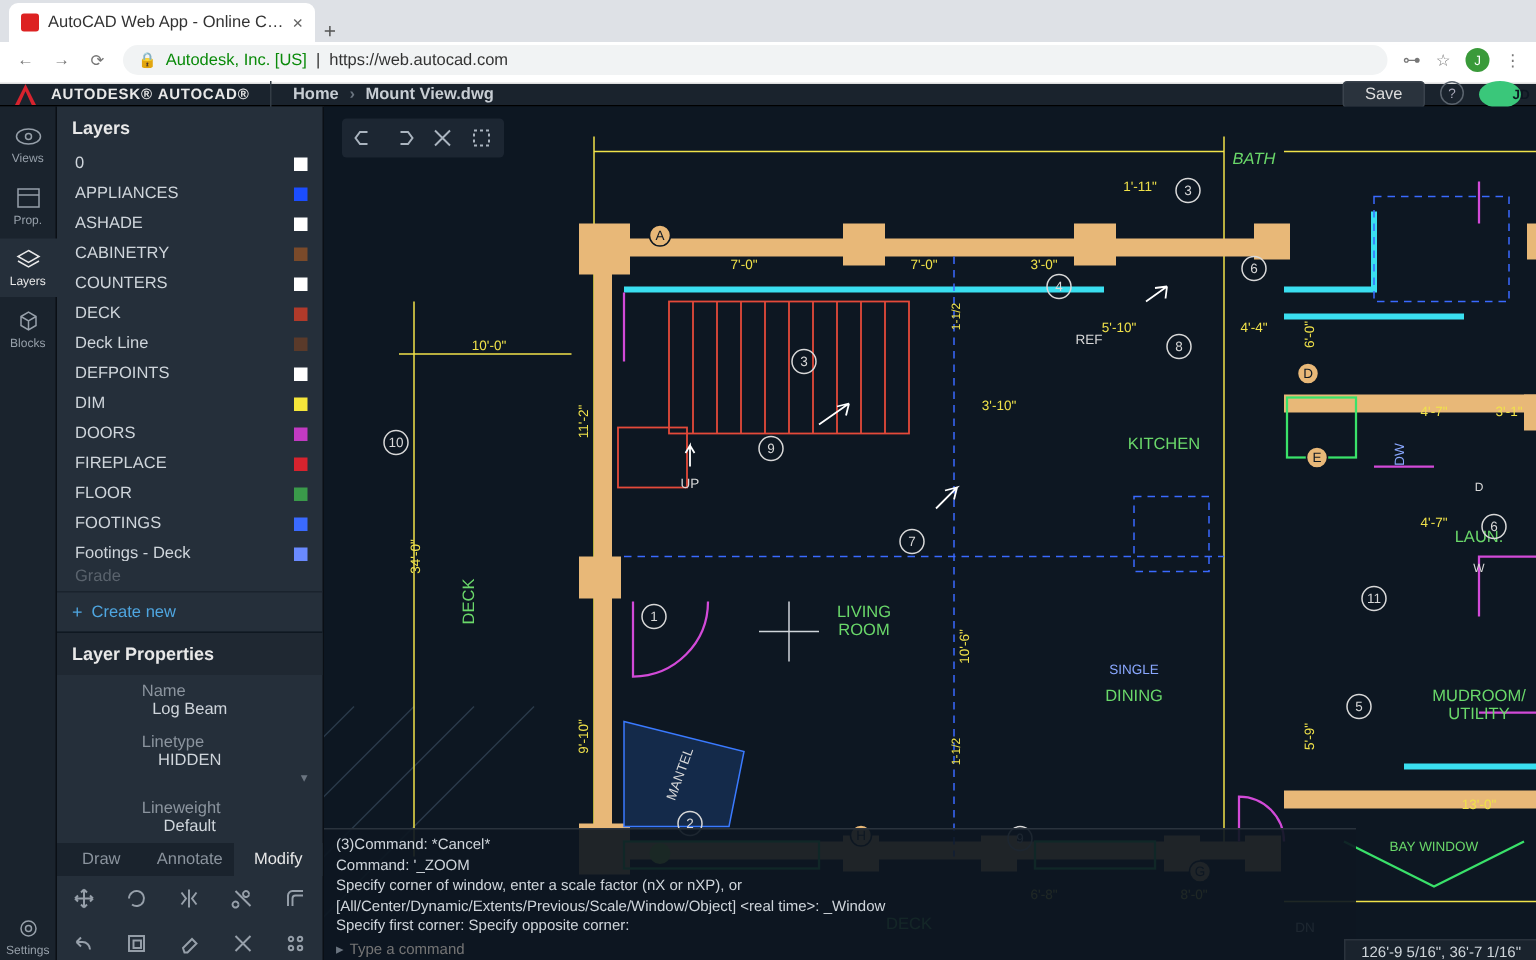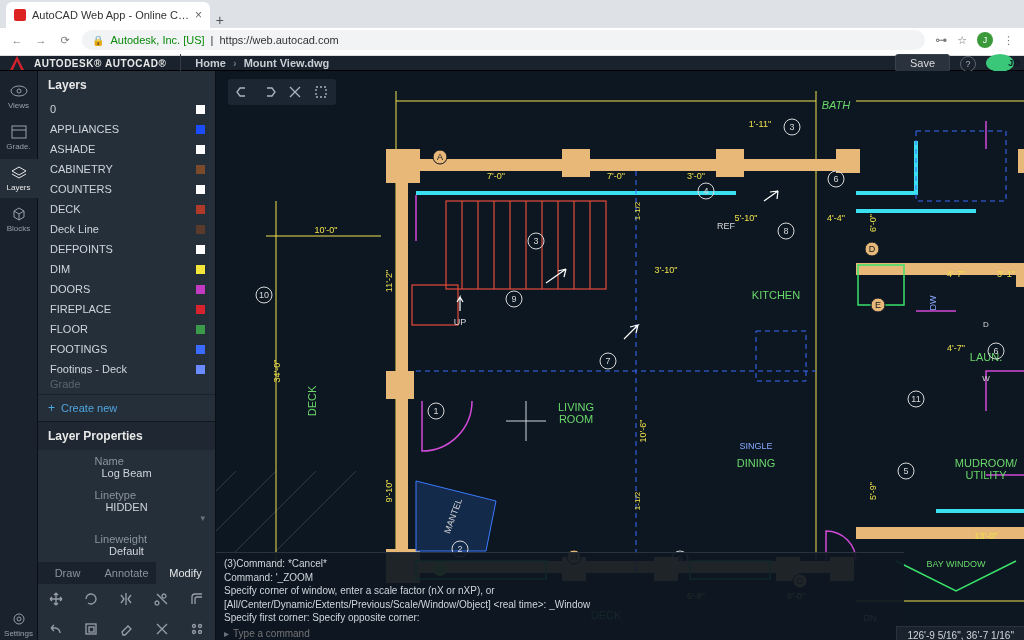--- a/index.html
+++ b/index.html
@@ -22,21 +22,21 @@
 
 
 .app { height: 588px; display: flex; flex-direction: column; background: #0d1722; }
 .topbar { height: 15px; background: #1a232d; display: flex; align-items: center; color: #e8e8e8; font-size: 11px; padding: 0 10px; gap: 10px; border-bottom: 1px solid #000; }
 .logo-a { width: 14px; height: 14px; background: #d7232e; display: inline-block; clip-path: polygon(50% 0, 100% 100%, 80% 100%, 50% 35%, 20% 100%, 0 100%); }
 .brand { font-weight: 600; letter-spacing: .5px; font-size: 10px; }
 .brand .acad { font-weight: 700; }
 .sep { width: 1px; height: 18px; background: #333c45; margin: 0 4px; }
 .crumb { color: #c7cdd3; font-weight: 600; }
 .crumb .chev { margin: 0 4px; color: #6b7580; }
-.topbar-right { margin-left: auto; display: flex; align-items: flex-end; gap: 10px; }
+.topbar-right { margin-left: auto; display: flex; align-items: flex-start; gap: 10px; }
 .save-btn { background: #2a333d; border: 1px solid #3a434d; color: #ddd; padding: 2px 14px; border-radius: 3px; font-size: 11px; }
 .help-ico { width: 16px; height: 16px; border: 1px solid #5a636d; border-radius: 50%; display: flex; align-items: center; justify-content: center; font-size: 9px; color: #aab;}
 .avatar { width: 18px; height: 18px; border-radius: 50%; background: #3ac77a; color: #0d1722; font-size: 9px; font-weight: 700; display: flex; align-items: center; justify-content: center; padding-left: 28px; }
 
 .main { flex: 1; display: flex; min-height: 0; }
 
 
 .rail { width: 38px; background: #1a232d; display: flex; flex-direction: column; align-items: center; padding-top: 6px; gap: 2px; border-right: 1px solid #0a0f15; }
 .rail-item { width: 38px; padding: 6px 0; display: flex; flex-direction: column; align-items: center; gap: 2px; color: #97a0aa; font-size: 8px; cursor: pointer; }
 .rail-item.active { background: #252f3a; color: #e8e8e8; }
@@ -142,21 +142,21 @@
           </span>
         <span>Views</span>
       </div>
       <div class="rail-item">
         <span class="ico">
             <svg width="16" height="14">
               <rect x="1" y="1" width="14" height="12" fill="none" stroke="#97a0aa"></rect>
               <line x1="1" y1="5" x2="15" y2="5" stroke="#97a0aa"></line>
             </svg>
           </span>
-        <span>Grade.</span>
+        <span>Prop.</span>
       </div>
       <div class="rail-item active">
         <span class="ico">
             <svg width="16" height="14">
               <path d="M8 1 L15 5 L8 9 L1 5 Z M1 8 L8 12 L15 8" fill="none" stroke="#e8e8e8"></path>
             </svg>
           </span>
         <span>Layers</span>
       </div>
       <div class="rail-item">

